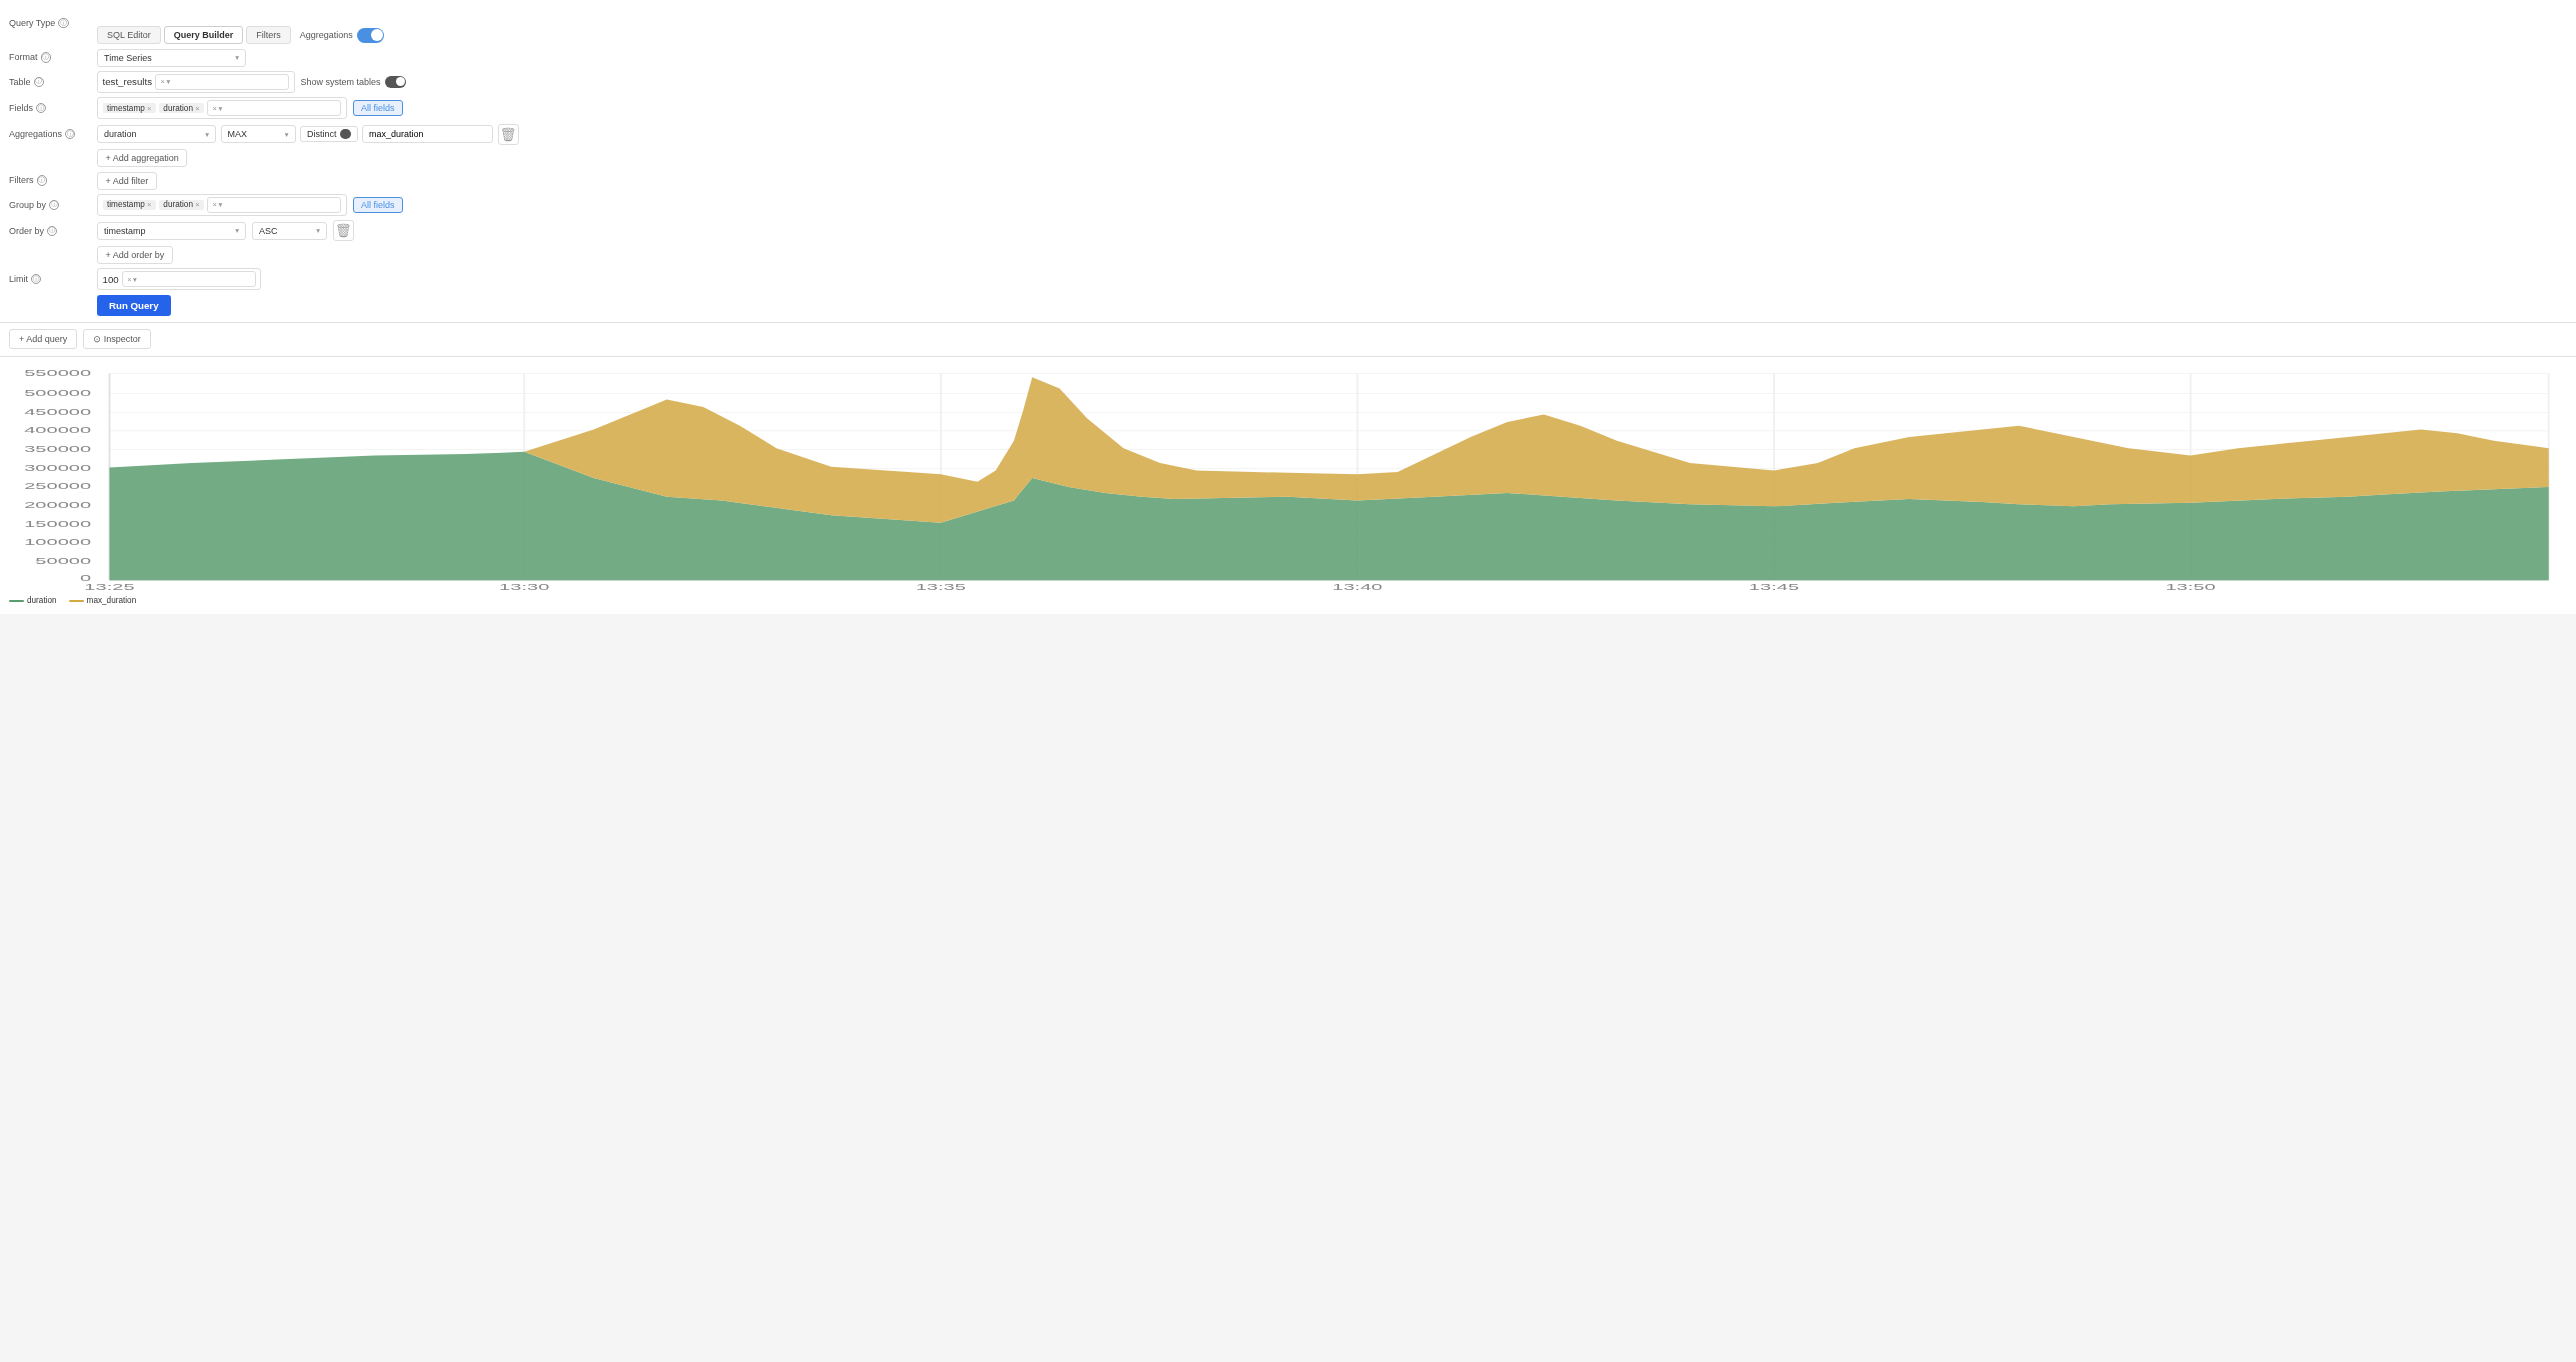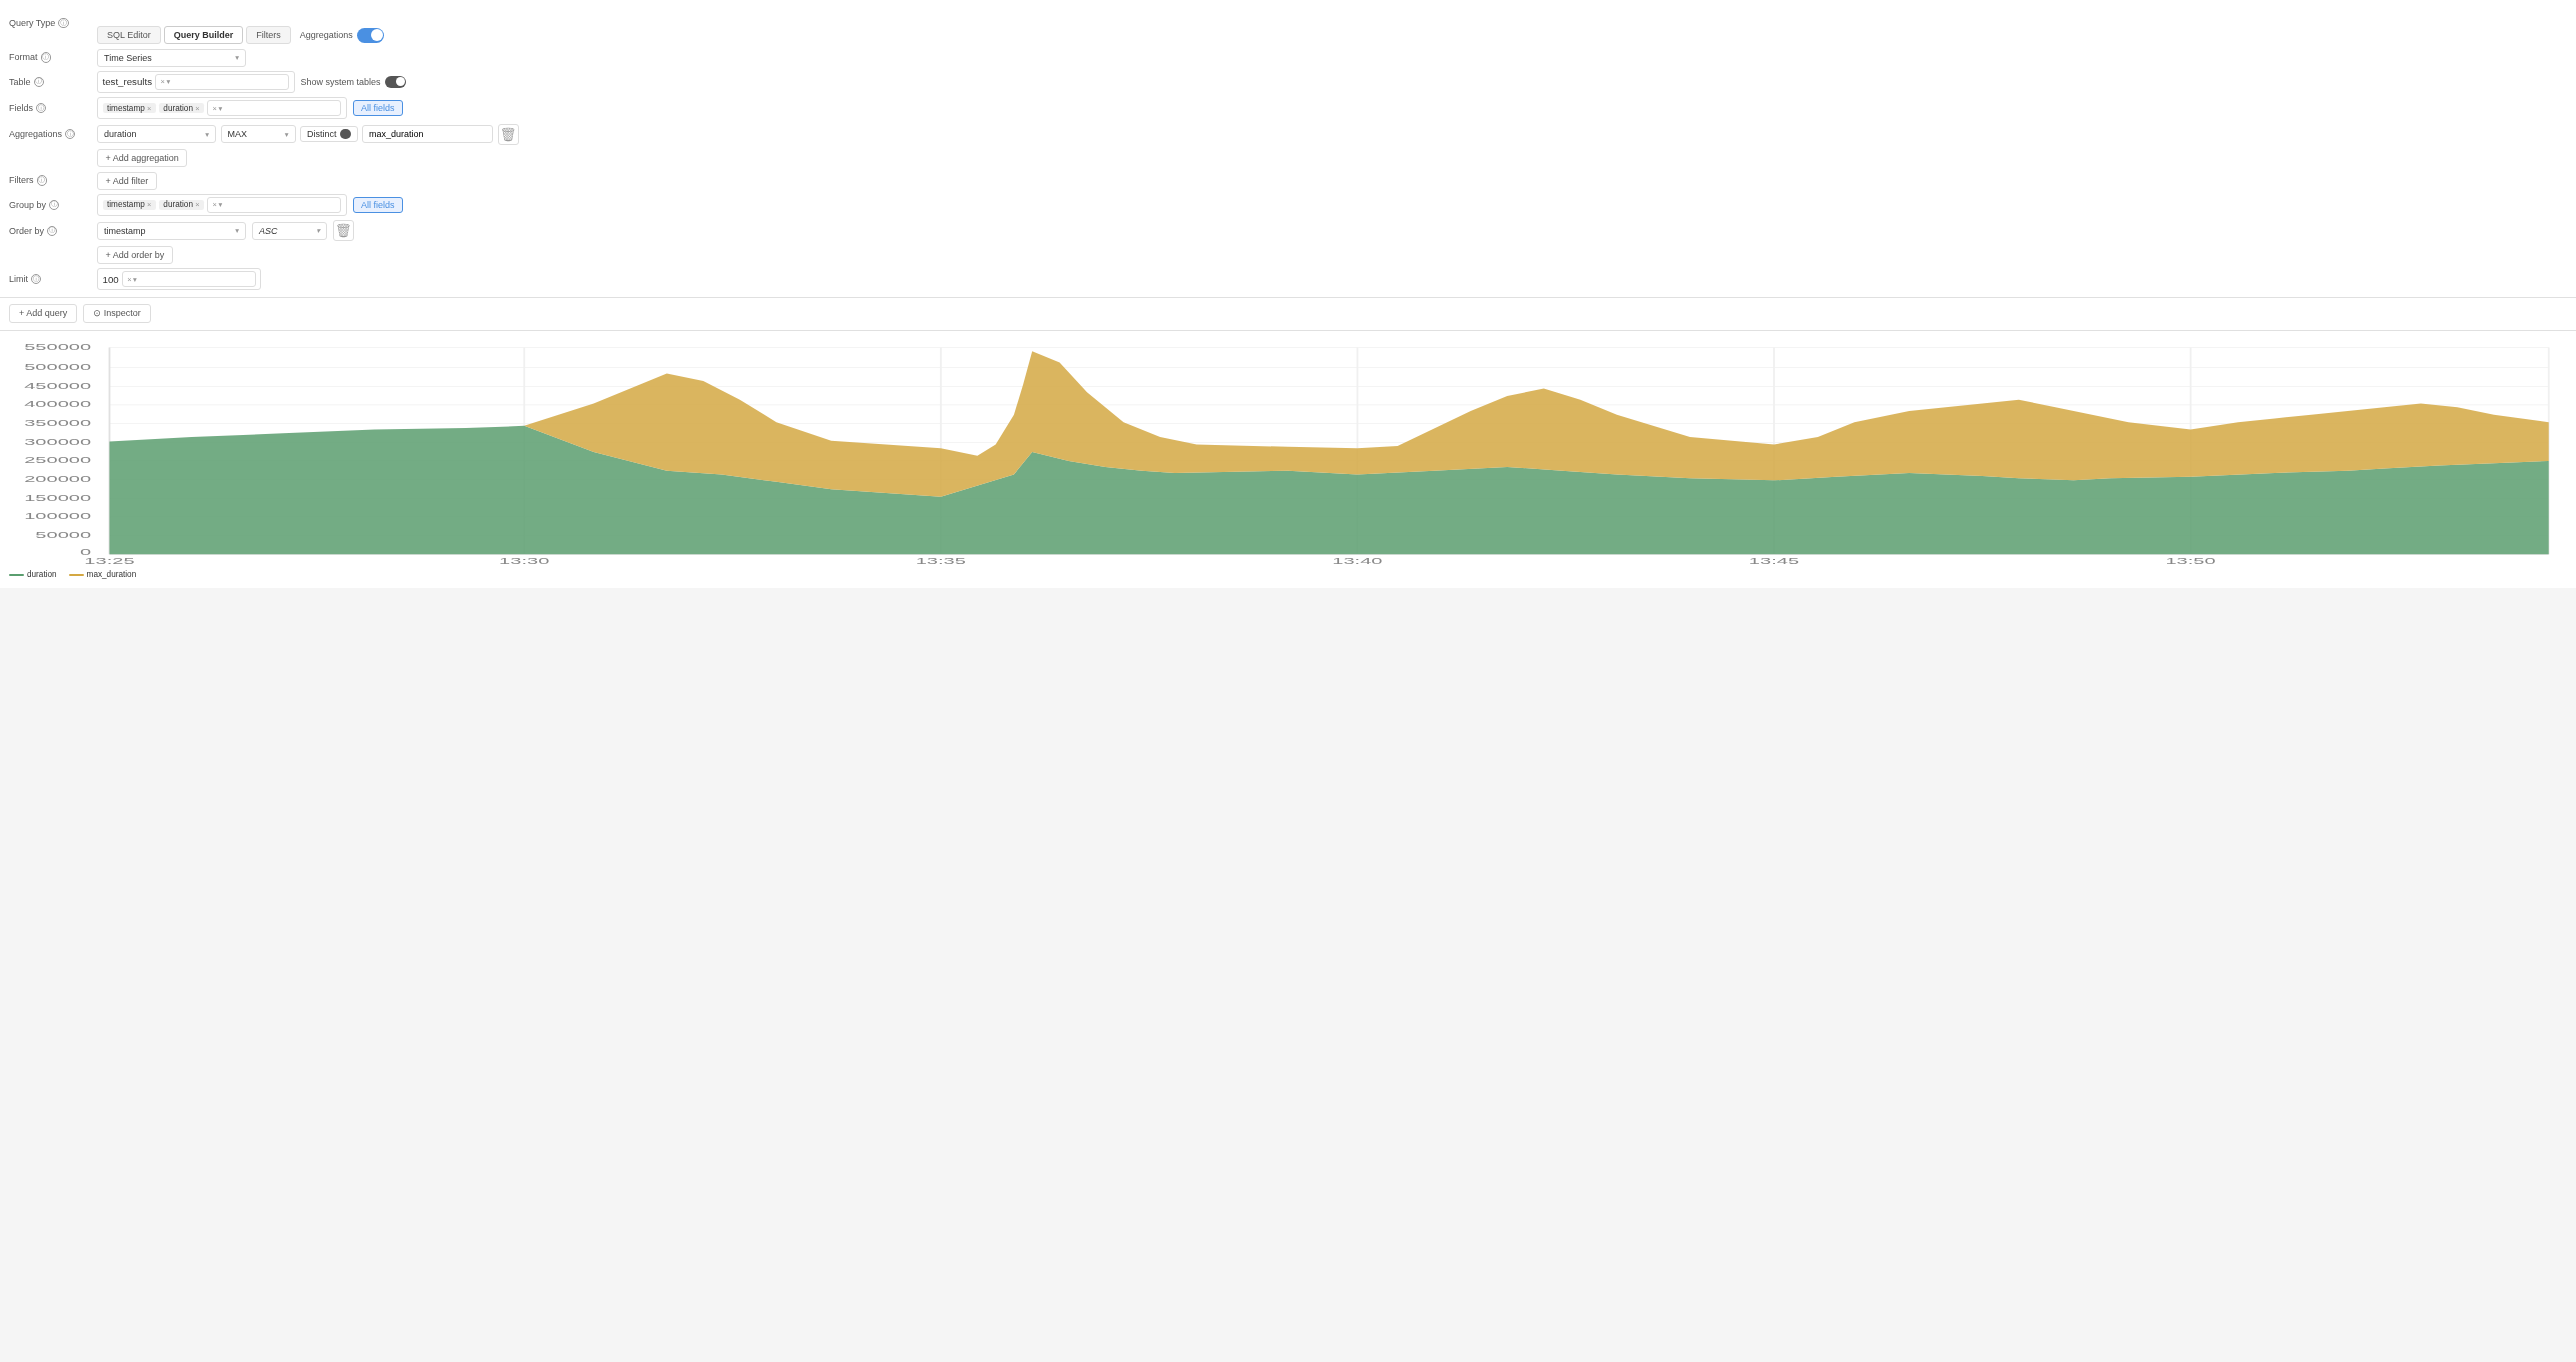--- a/index.html
+++ b/index.html
@@ -208,21 +208,21 @@
   <div class="form-row" style="align-items:flex-start; flex-direction:column; gap:4.5px;">
     <div style="display:flex; align-items:center; gap:6px;">
       <div class="label-col">
         <span>Order by</span>
         <span class="info-icon">ⓘ</span>
       </div>
       <div class="select-box" style="min-width:149px;">
         <span>timestamp</span>
         <span class="chevron">▾</span>
       </div>
-      <div class="select-box" style="min-width:75px;font-style:italic;">
+      <div class="select-box" style="min-width:75px;">
         <span>ASC</span>
         <span class="chevron">▾</span>
       </div>
       <button class="delete-btn">
         <span>🗑</span>
       </button>
     </div>
     <div style="padding-left:88px;">
       <button class="add-btn">+ Add order by</button>
     </div>
@@ -236,20 +236,24 @@
     <div class="tag-input" style="min-width:149px;">
       <span>100</span>
       <div class="tag-input chevron-end">
         <span>×</span>
         <span>▾</span>
       </div>
     </div>
   </div>
 
 
+  <div class="form-row" style="margin-top:4.5px;">
+    <div class="label-col"></div>
+    <button class="run-btn">Run Query</button>
+  </div>
 </div>
 
 <div class="bottom-bar">
   <button class="add-query-btn">+ Add query</button>
   <button class="inspector-btn">
     <span>⊙</span>
     <span>Inspector</span>
   </button>
 </div>
 

